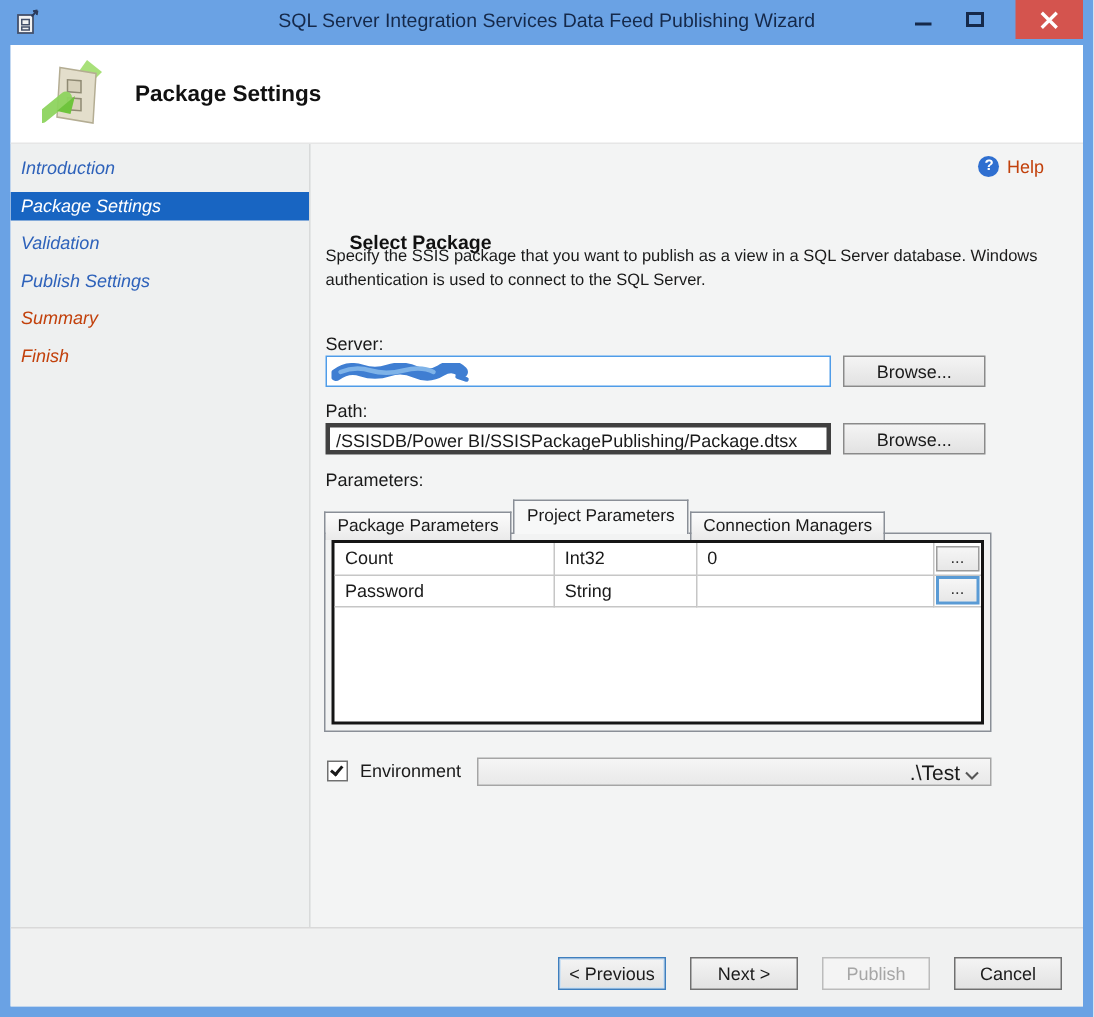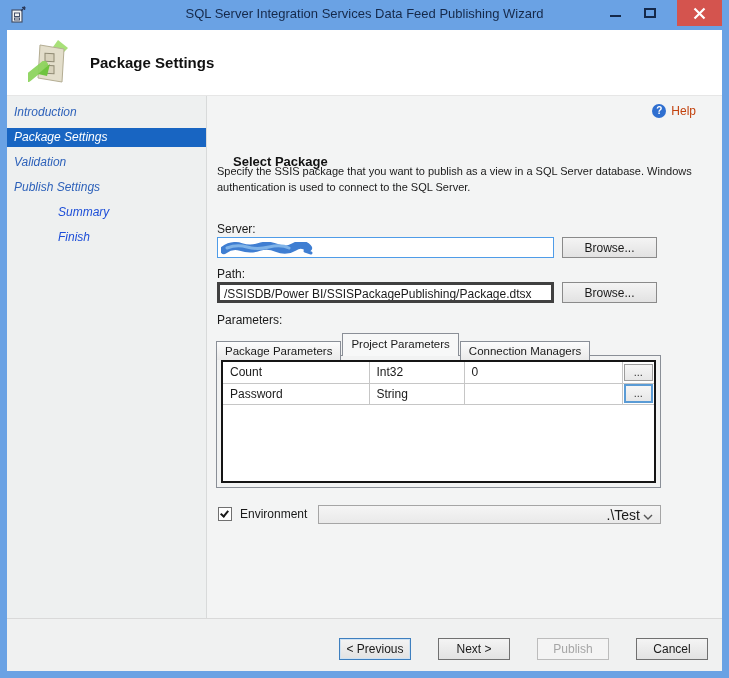--- a/index.html
+++ b/index.html
@@ -51,21 +51,21 @@
     padding-top:7px;
     font-style:italic;
   }
   .sb-item {
     height:19px; line-height:19px; margin-bottom:6px;
     padding-left:7px; font-size:12px; cursor:default;
     white-space:nowrap;
   }
   .sb-item.link     { color:#2e62ba; }
   .sb-item.selected { background:#1865c2; color:#ffffff; }
-  .sb-item.disabled { color:#1d4ed8;margin-left:44px; }
+  .sb-item.disabled { color:#c2410c; }
   
   .main { position:absolute; left:201px; top:66px; right:0; bottom:53px; }
   .help {
     position:absolute; top:8px; right:26px;
     display:flex; align-items:center; gap:5px;
     color:#c2410c; font-size:12px; cursor:pointer;
   }
   .help-icon {
     width:14px; height:14px; border-radius:50%;
     background:#2f6fd0; color:#fff; font-size:10px; font-weight:bold;
@@ -150,21 +150,21 @@
     overflow:hidden; white-space:nowrap;text-align:right;
   }
   .env-select svg { position:absolute; right:7px; top:8px; }
   
   .footer {
     position:absolute; left:0; right:0; bottom:0; height:53px;
     background:#f0f1f1; border-top:1px solid #d9d9d9;
   }
   .footer-buttons {
     position:absolute; right:14px; top:19px;
-    display:flex; gap:27px;
+    display:flex; gap:16px;
   }
   .footer-buttons .btn { width:72px; height:22px; border-color:#707070; }
   .btn.focused-btn { border:1px solid #3e7fbf; box-shadow:inset 0 0 0 1px #cfe2f3; }
   .btn.disabled { background:#f4f4f4; border-color:#bcbcbc; color:#a6a6a6; cursor:default; }
 </style>
 </head>
 <body>
 
 <div class="window">
 

